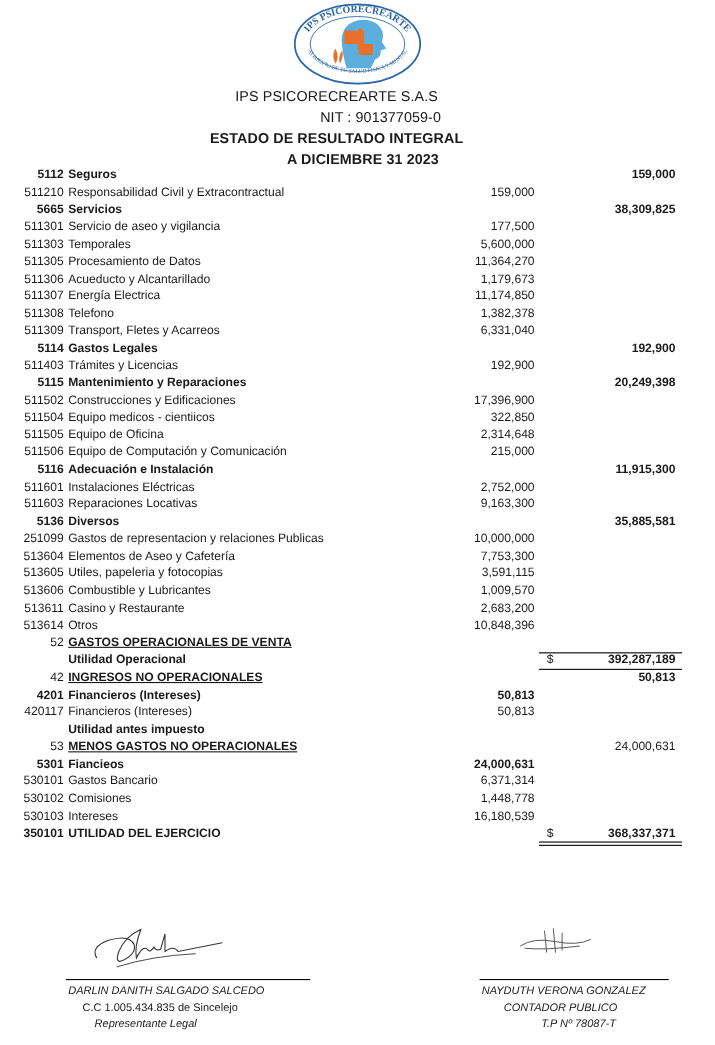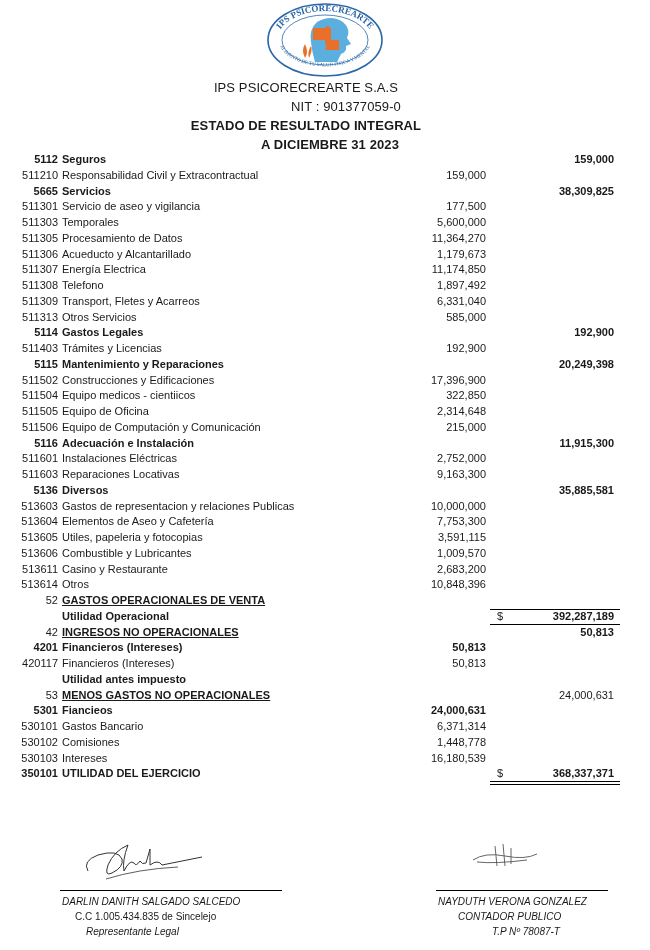--- a/index.html
+++ b/index.html
@@ -118,35 +118,29 @@
     </div>
     <div class="row ">
       <span class="code">511307</span>
       <span class="desc">Energía Electrica</span>
       <span class="v1">11,174,850</span>
       <span class="v2"></span>
     </div>
     <div class="row ">
       <span class="code">511308</span>
       <span class="desc">Telefono</span>
-      <span class="v1">1,897,492</span>
+      <span class="v1">1,382,378</span>
       <span class="v2"></span>
     </div>
     <div class="row ">
       <span class="code">511309</span>
       <span class="desc">Transport, Fletes y Acarreos</span>
       <span class="v1">6,331,040</span>
       <span class="v2"></span>
     </div>
-    <div class="row ">
-      <span class="code">511313</span>
-      <span class="desc">Otros Servicios</span>
-      <span class="v1">585,000</span>
-      <span class="v2"></span>
-    </div>
     <div class="row bold">
       <span class="code">5114</span>
       <span class="desc">Gastos Legales</span>
       <span class="v1"></span>
       <span class="v2">192,900</span>
     </div>
     <div class="row ">
       <span class="code">511403</span>
       <span class="desc">Trámites y Licencias</span>
       <span class="v1">192,900</span>
@@ -200,21 +194,21 @@
       <span class="v1">9,163,300</span>
       <span class="v2"></span>
     </div>
     <div class="row bold">
       <span class="code">5136</span>
       <span class="desc">Diversos</span>
       <span class="v1"></span>
       <span class="v2">35,885,581</span>
     </div>
     <div class="row ">
-      <span class="code">513603</span>
+      <span class="code">251099</span>
       <span class="desc">Gastos de representacion y relaciones Publicas</span>
       <span class="v1">10,000,000</span>
       <span class="v2"></span>
     </div>
     <div class="row ">
       <span class="code">513604</span>
       <span class="desc">Elementos de Aseo y Cafetería</span>
       <span class="v1">7,753,300</span>
       <span class="v2"></span>
     </div>

